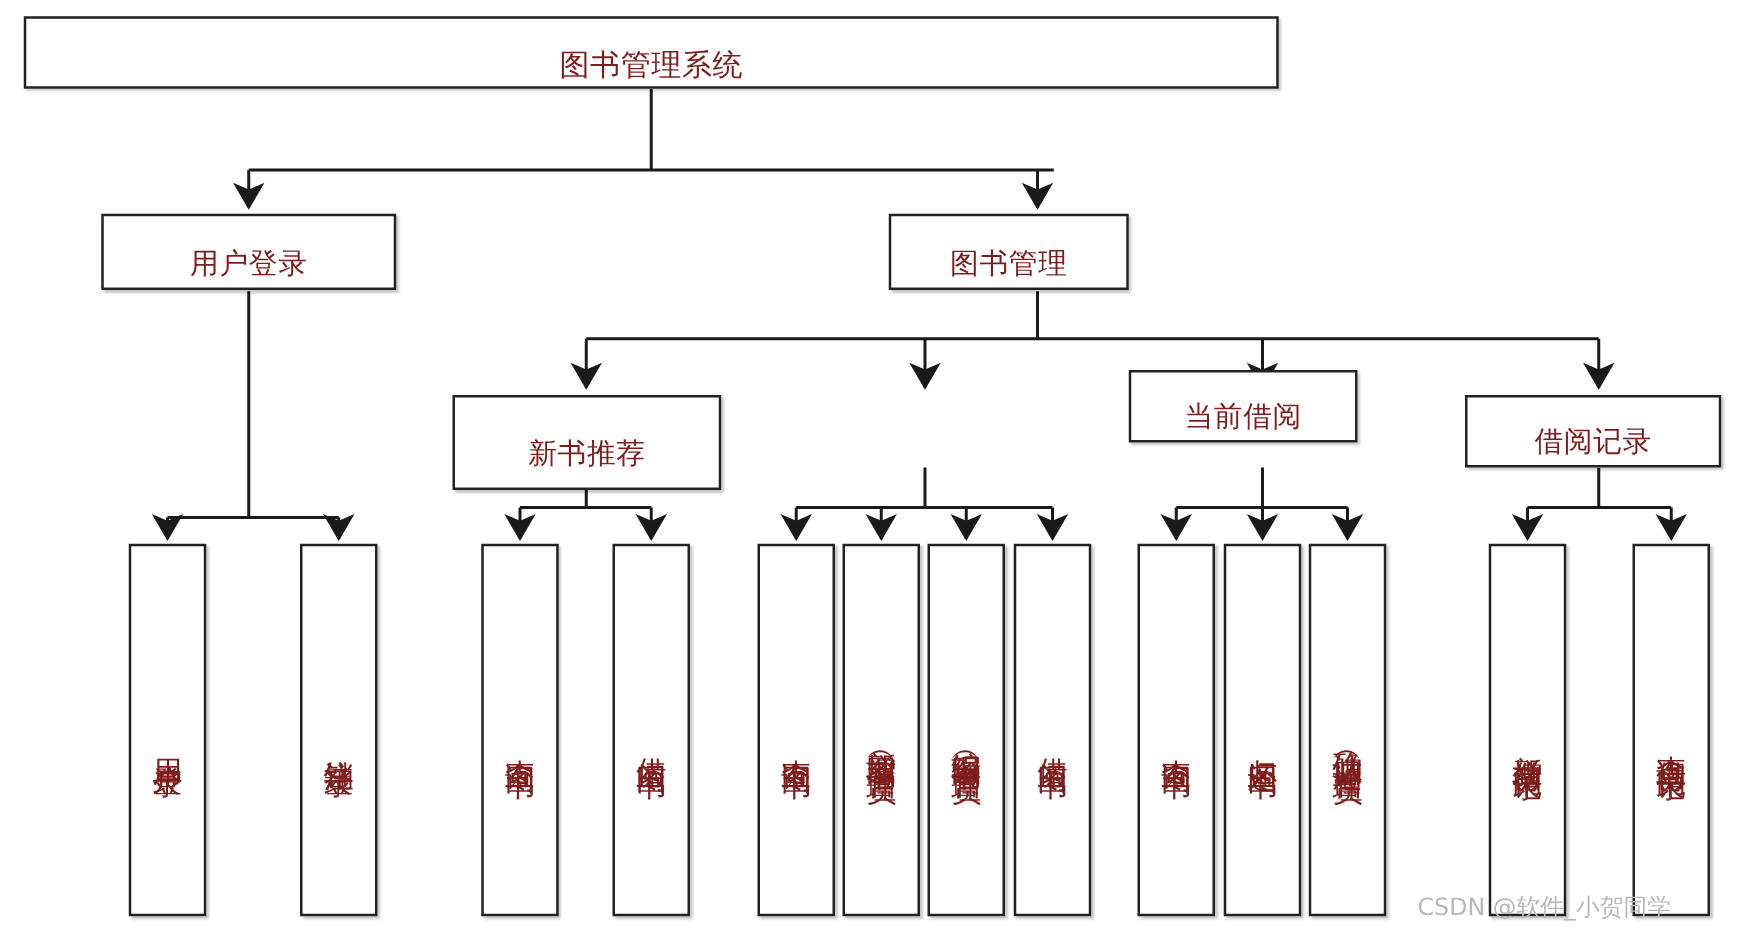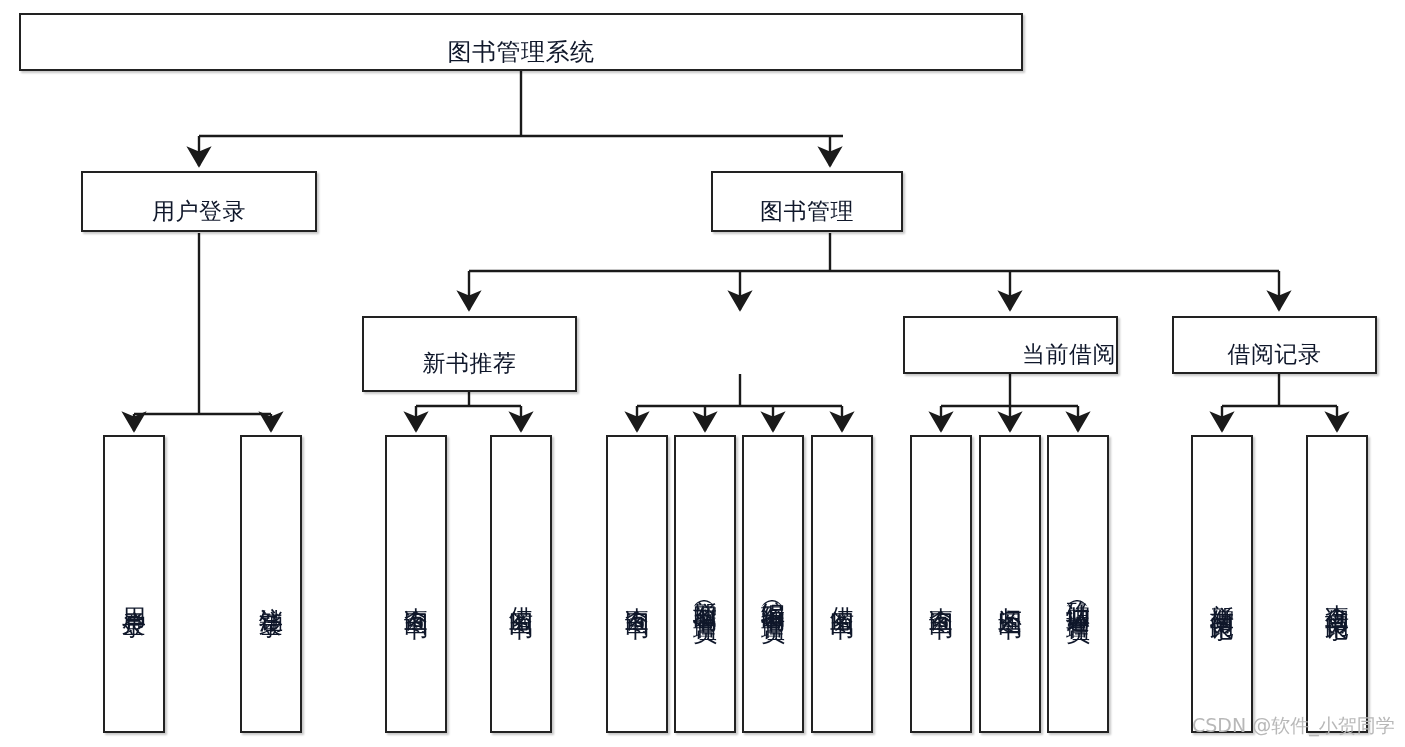--- a/index.html
+++ b/index.html
@@ -30,21 +30,21 @@
     box-sizing: border-box;
     background: #ffffff;
     border: 2px solid #222222;
     box-shadow: 2px 2px 2px rgba(0,0,0,0.22);
     display: flex;
     align-items: center;
     justify-content: center;
     z-index: 2;
   }
   .node-label {
-    color: #0f172a;
+    color: #7f1d1d;
     line-height: 1.18;
     text-align: center;
     white-space: pre;
     margin-top: 20px;
   }
   .node.horiz .node-label {
     font-size: 23px;
     letter-spacing: 0.5px;
   }
   .node.root .node-label {
@@ -131,21 +131,21 @@
   <div class="node horiz" style="left:81px; top:171px; width:236px; height:61px;">
     <span class="node-label">用户登录</span>
   </div>
   <div class="node horiz" style="left:711px; top:171px; width:192px; height:61px;">
     <span class="node-label">图书管理</span>
   </div>
 
   <div class="node horiz" style="left:362px; top:316px; width:215px; height:76px;">
     <span class="node-label">新书推荐</span>
   </div>
-  <div class="node horiz" style="left:903px; top:316px; width:215px; height:58px;justify-content:flex-end;">
+  <div class="node horiz" style="left:903px; top:296px; width:183px; height:58px;">
     <span class="node-label">当前借阅</span>
   </div>
   <div class="node horiz" style="left:1172px; top:316px; width:205px; height:58px;">
     <span class="node-label">借阅记录</span>
   </div>
 
   <div class="node vert" style="left:103px; top:435px; width:62px; height:298px;">
     <span class="node-label">用户登录</span>
   </div>
   <div class="node vert" style="left:240px; top:435px; width:62px; height:298px;">
@@ -182,15 +182,15 @@
     <span class="node-label">确认归还（管理员）</span>
   </div>
 
   <div class="node vert" style="left:1191px; top:435px; width:62px; height:298px;">
     <span class="node-label">新增借阅记录</span>
   </div>
   <div class="node vert" style="left:1306px; top:435px; width:62px; height:298px;">
     <span class="node-label">查询借阅记录</span>
   </div>
 
-  <div class="watermark" style="left:1192px; top:713px;">CSDN @软件_小贺同学</div>
+  <div class="watermark" style="left:1134px; top:713px;">CSDN @软件_小贺同学</div>
 
 </div>
 
 </body></html>

